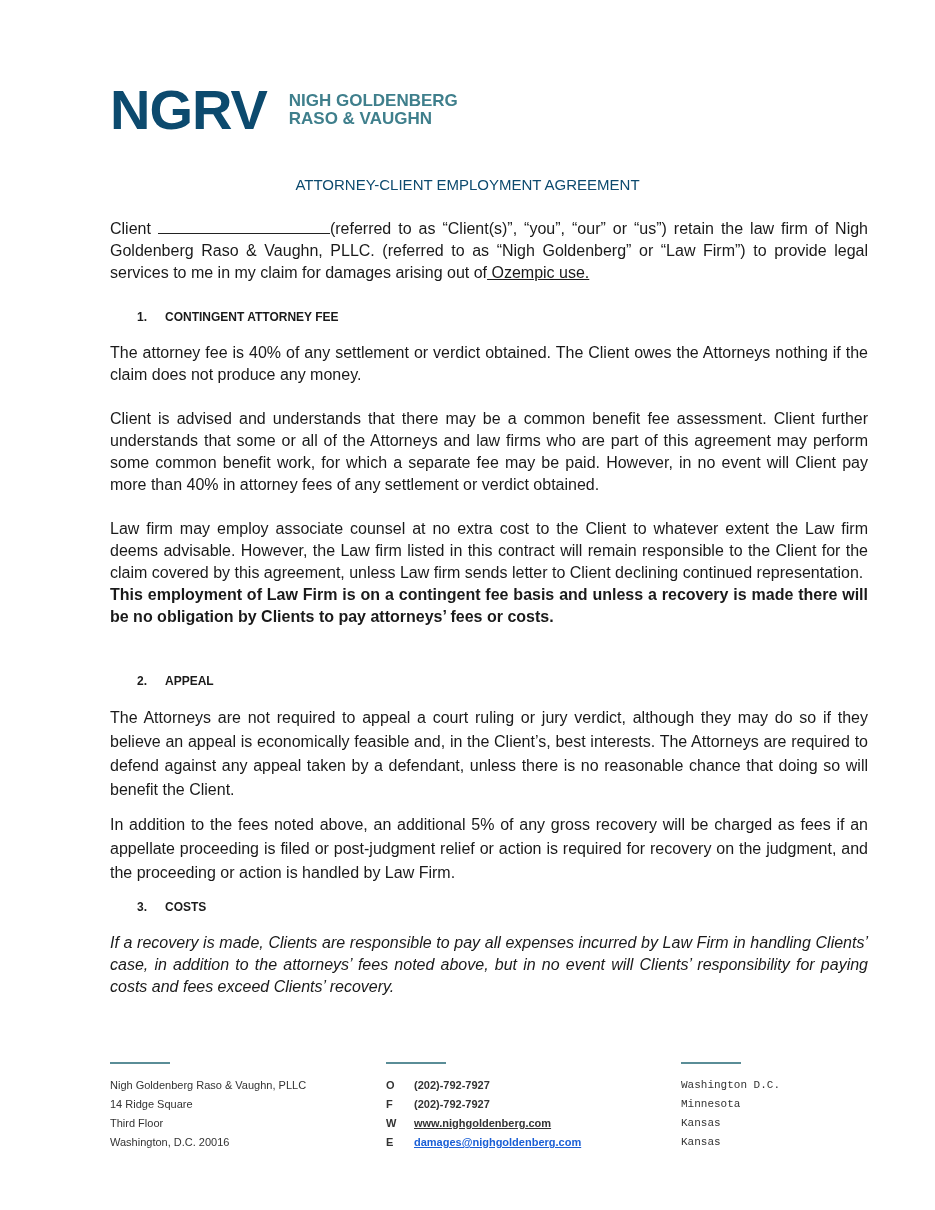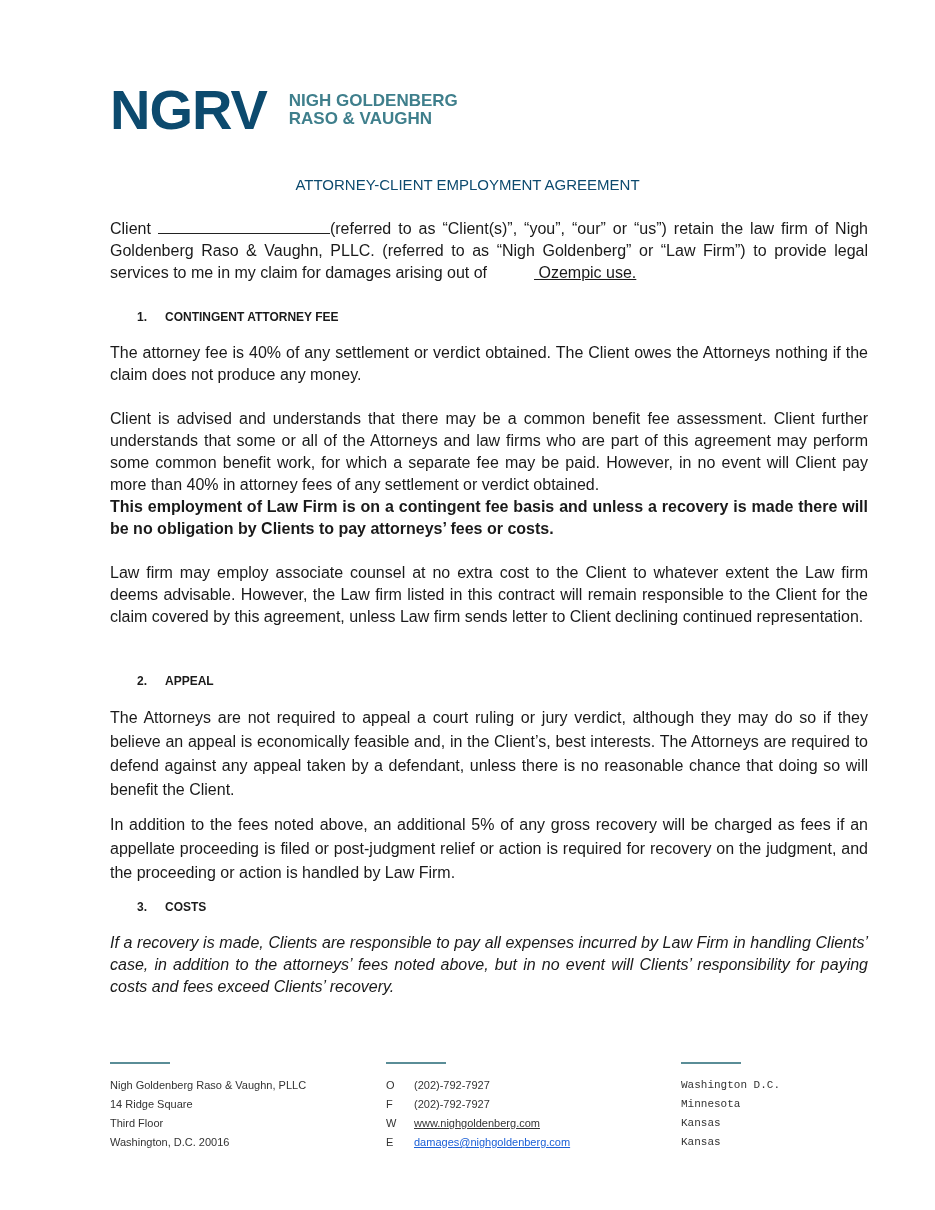--- a/index.html
+++ b/index.html
@@ -8,21 +8,21 @@
   .logo { position: absolute; left: 110px; top: 82px; display: flex; align-items: center; }
   .logo-mark { font-size: 56px; font-weight: bold; color: #0c4a6e; letter-spacing: -1px; line-height: 1; }
   .logo-name { margin-left: 22px; color: #3f7f8c; font-weight: bold; font-size: 17px; line-height: 18px; }
   .title { position: absolute; top: 176px; left: 0; width: 100%; text-align: center; font-size: 15px; color: #0c4a6e; }
   .body { position: absolute; left: 110px; width: 758px; font-size: 16px; line-height: 22px; text-align: justify; }
   .p { margin: 0; }
   .blank { display: inline-block; width: 172px; border-bottom: 1px solid #222; height: 15px; }
   .heading { font-weight: bold; font-size: 12px; }
   .heading .num { display: inline-block; width: 28px; margin-left: 27px; }
   .bold { font-weight: bold; }
-  .u { text-decoration: underline; padding-left: 47px; }
+  .u { text-decoration: underline; }
   .footer { position: absolute; top: 1062px; font-size: 11px; color: #333; line-height: 19px; }
   .footer .rule { width: 60px; height: 2px; background: #5a8d97; margin-bottom: 12px; }
   .ftab { display: inline-block; width: 28px; }
   .link-gray { text-decoration: underline; color: #333; }
   .link-blue { text-decoration: underline; color: #1a5fd6; }
 </style>
 </head>
 <body>
 
 <div class="logo">
@@ -38,22 +38,22 @@
 <div class="body" style="top:218px;">
   <p class="p"><span>Client </span><span class="blank"></span><span>(referred to as “Client(s)”, “you”, “our” or “us”) retain the law firm of Nigh Goldenberg Raso &amp; Vaughn, PLLC. (referred to as “Nigh Goldenberg” or “Law Firm”) to provide legal services to me in my claim for damages arising out of</span><span class="u"> Ozempic use.</span></p>
 </div>
 
 <div class="body" style="top:306px;">
   <div class="heading"><span class="num">1.</span><span>CONTINGENT ATTORNEY FEE</span></div>
 </div>
 <div class="body" style="top:342px;">
   <p class="p">The attorney fee is 40% of any settlement or verdict obtained. The Client owes the Attorneys nothing if the claim does not produce any money.</p>
   <p class="p" style="margin-top:22px;">Client is advised and understands that there may be a common benefit fee assessment.  Client further understands that some or all of the Attorneys and law firms who are part of this agreement may perform some common benefit work, for which a separate fee may be paid.  However, in no event will Client pay more than 40% in attorney fees of any settlement or verdict obtained.</p>
+  <p class="p" style="margin-top:22px;">Law firm may employ associate counsel at no extra cost to the Client to whatever extent the Law firm deems advisable.  However, the Law firm listed in this contract will remain responsible to the Client for the claim covered by this agreement, unless Law firm sends letter to Client declining continued representation.</p>
   <p class="p bold">This employment of Law Firm is on a contingent fee basis and unless a recovery is made there will be no obligation by Clients to pay attorneys’ fees or costs.</p>
-  <p class="p" style="margin-top:22px;">Law firm may employ associate counsel at no extra cost to the Client to whatever extent the Law firm deems advisable.  However, the Law firm listed in this contract will remain responsible to the Client for the claim covered by this agreement, unless Law firm sends letter to Client declining continued representation.</p>
 </div>
 
 <div class="body" style="top:670px;">
   <div class="heading"><span class="num">2.</span><span>APPEAL</span></div>
 </div>
 <div class="body" style="top:706px; line-height:24px;">
   <p class="p">The Attorneys are not required to appeal a court ruling or jury verdict, although they may do so if they believe an appeal is economically feasible and, in the Client’s, best interests. The Attorneys are required to defend against any appeal taken by a defendant, unless there is no reasonable chance that doing so will benefit the Client.</p>
   <p class="p" style="margin-top:11px;">In addition to the fees noted above, an additional 5% of any gross recovery will be charged as fees if an appellate proceeding is filed or post-judgment relief or action is required for recovery on the judgment, and the proceeding or action is handled by Law Firm.</p>
 </div>
 
@@ -65,21 +65,21 @@
 </div>
 
 <div class="footer" style="left:110px;">
   <div class="rule"></div>
   <div>Nigh Goldenberg Raso &amp; Vaughn, PLLC</div>
   <div>14 Ridge Square</div>
   <div>Third Floor</div>
   <div>Washington, D.C. 20016</div>
 </div>
 
-<div class="footer" style="left:386px;">
+<div class="footer" style="left:386px;font-weight:bold;">
   <div class="rule"></div>
   <div><span class="ftab">O</span><span>(202)-792-7927</span></div>
   <div><span class="ftab">F</span><span>(202)-792-7927</span></div>
   <div><span class="ftab">W</span><a class="link-gray">www.nighgoldenberg.com</a></div>
   <div><span class="ftab">E</span><a class="link-blue">damages@nighgoldenberg.com</a></div>
 </div>
 
 <div class="footer" style="left:681px;font-family:Liberation Mono, monospace;">
   <div class="rule"></div>
   <div>Washington D.C.</div>

